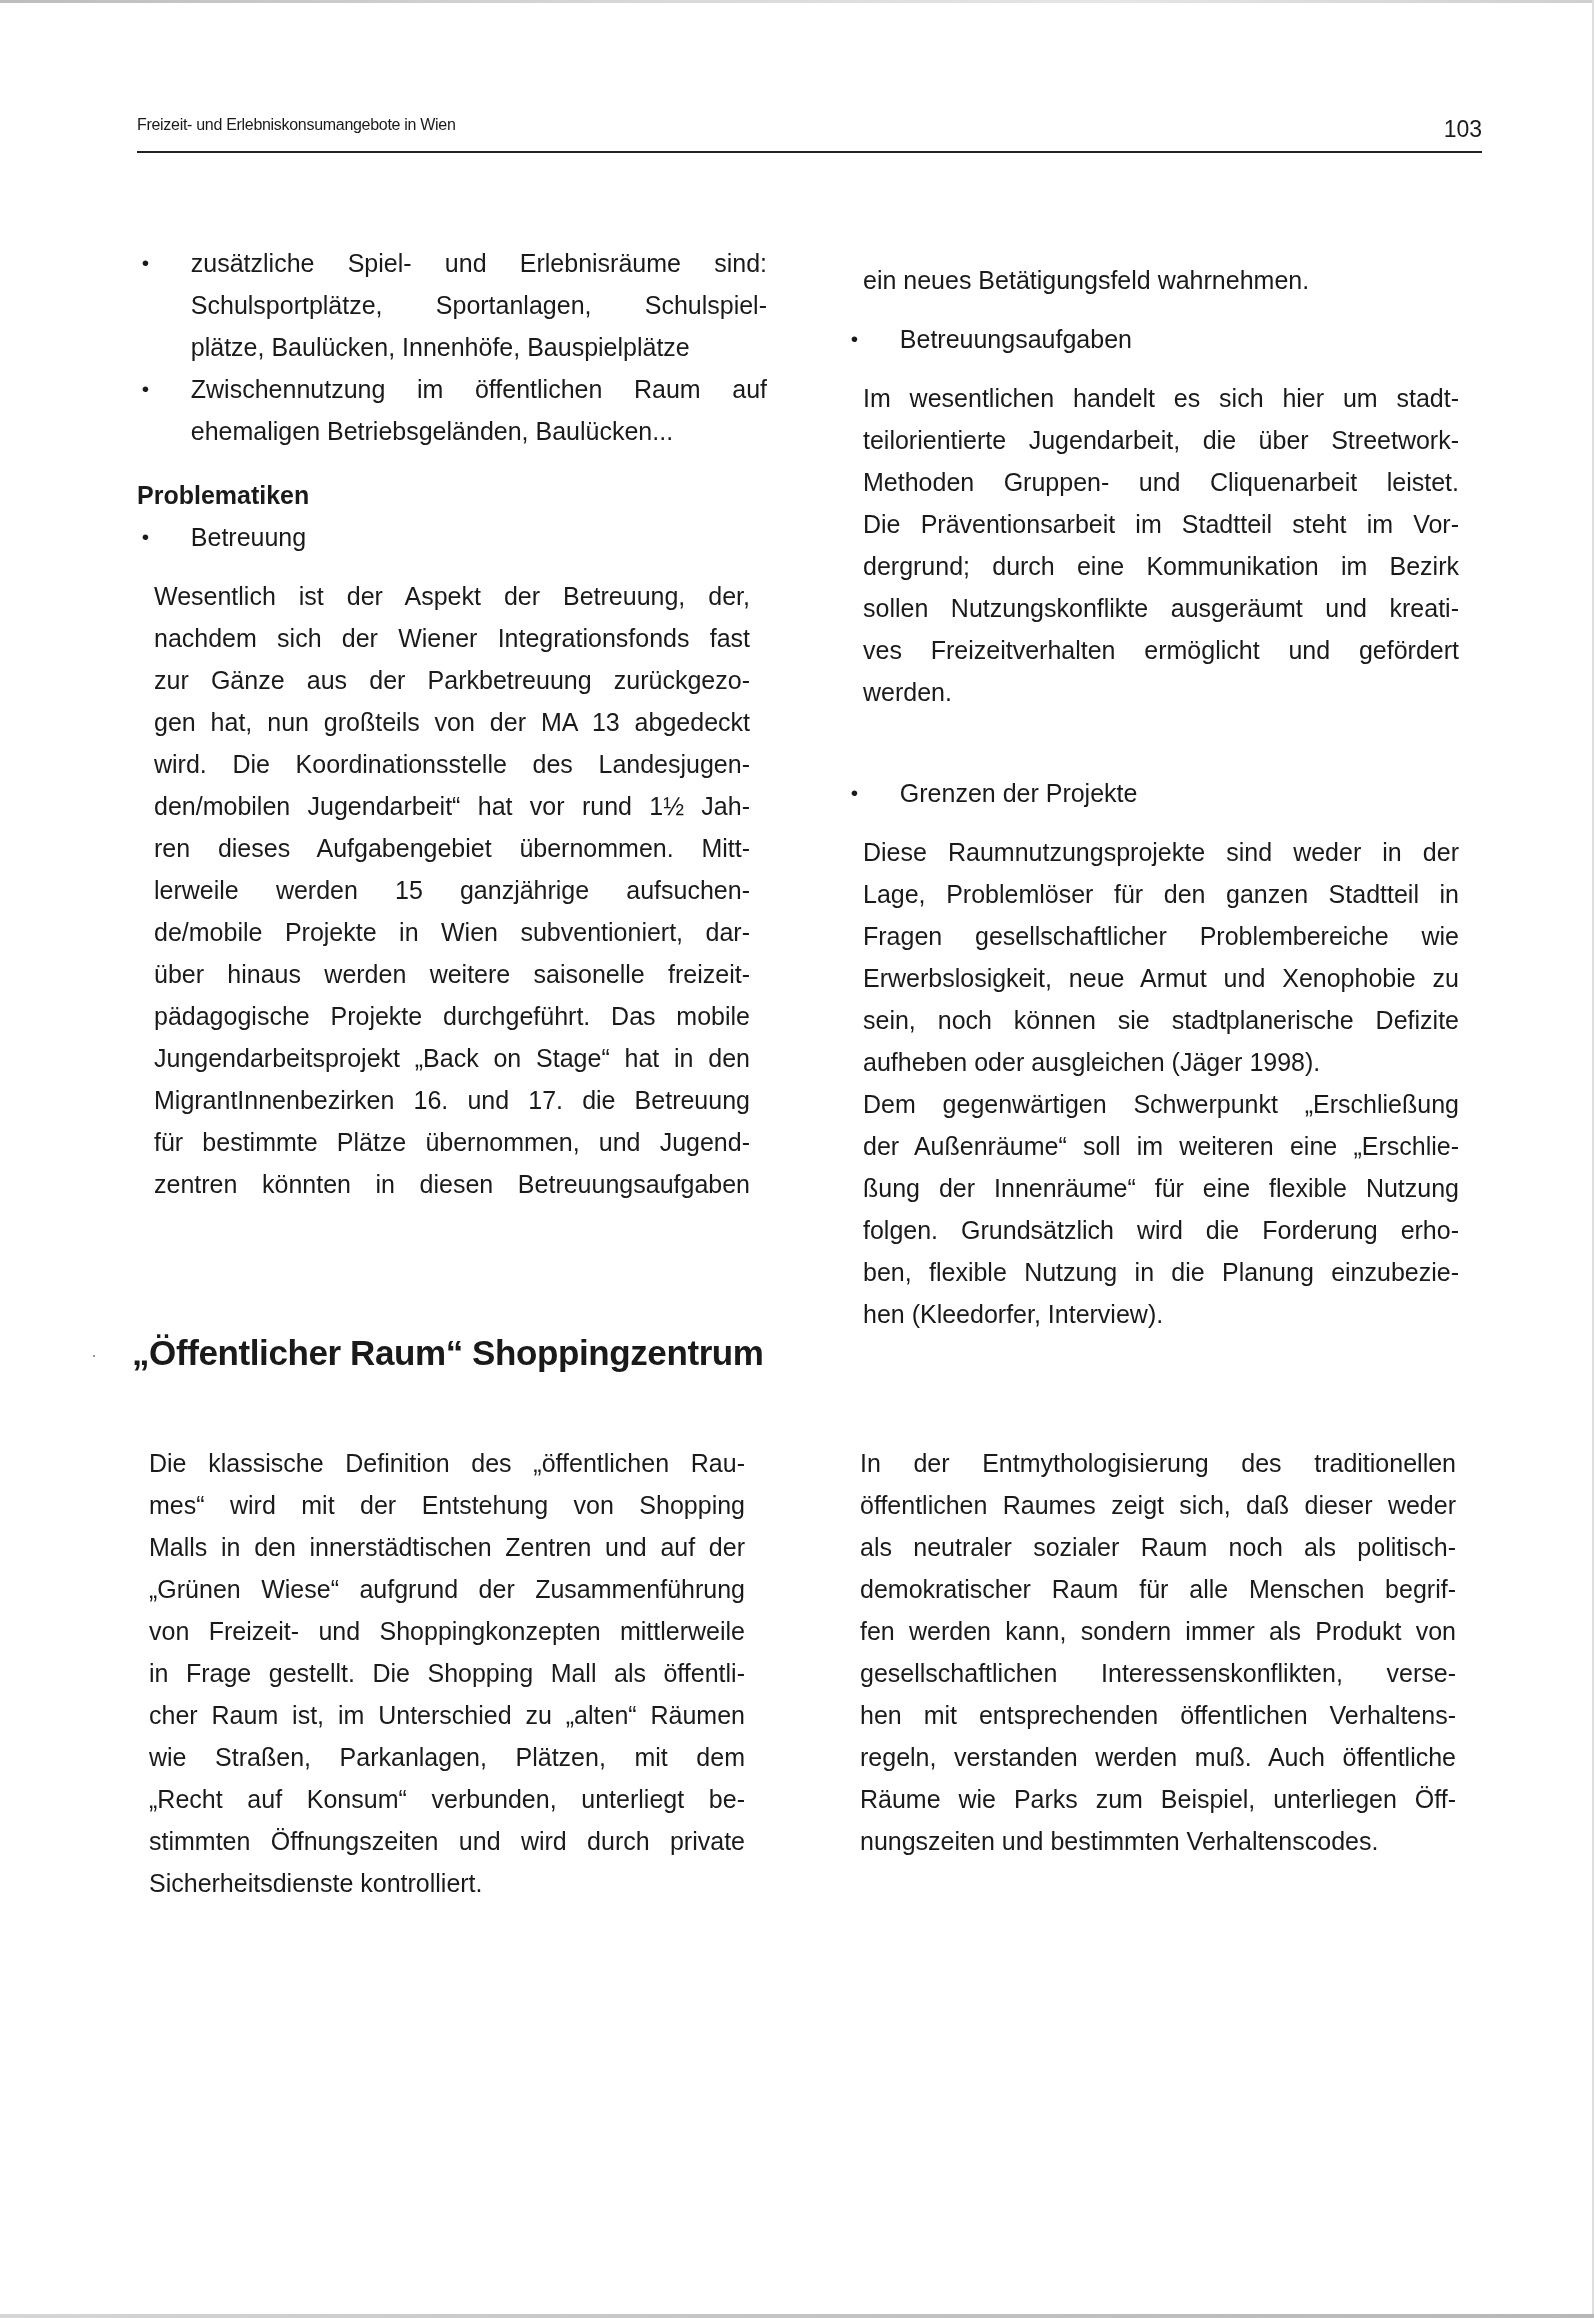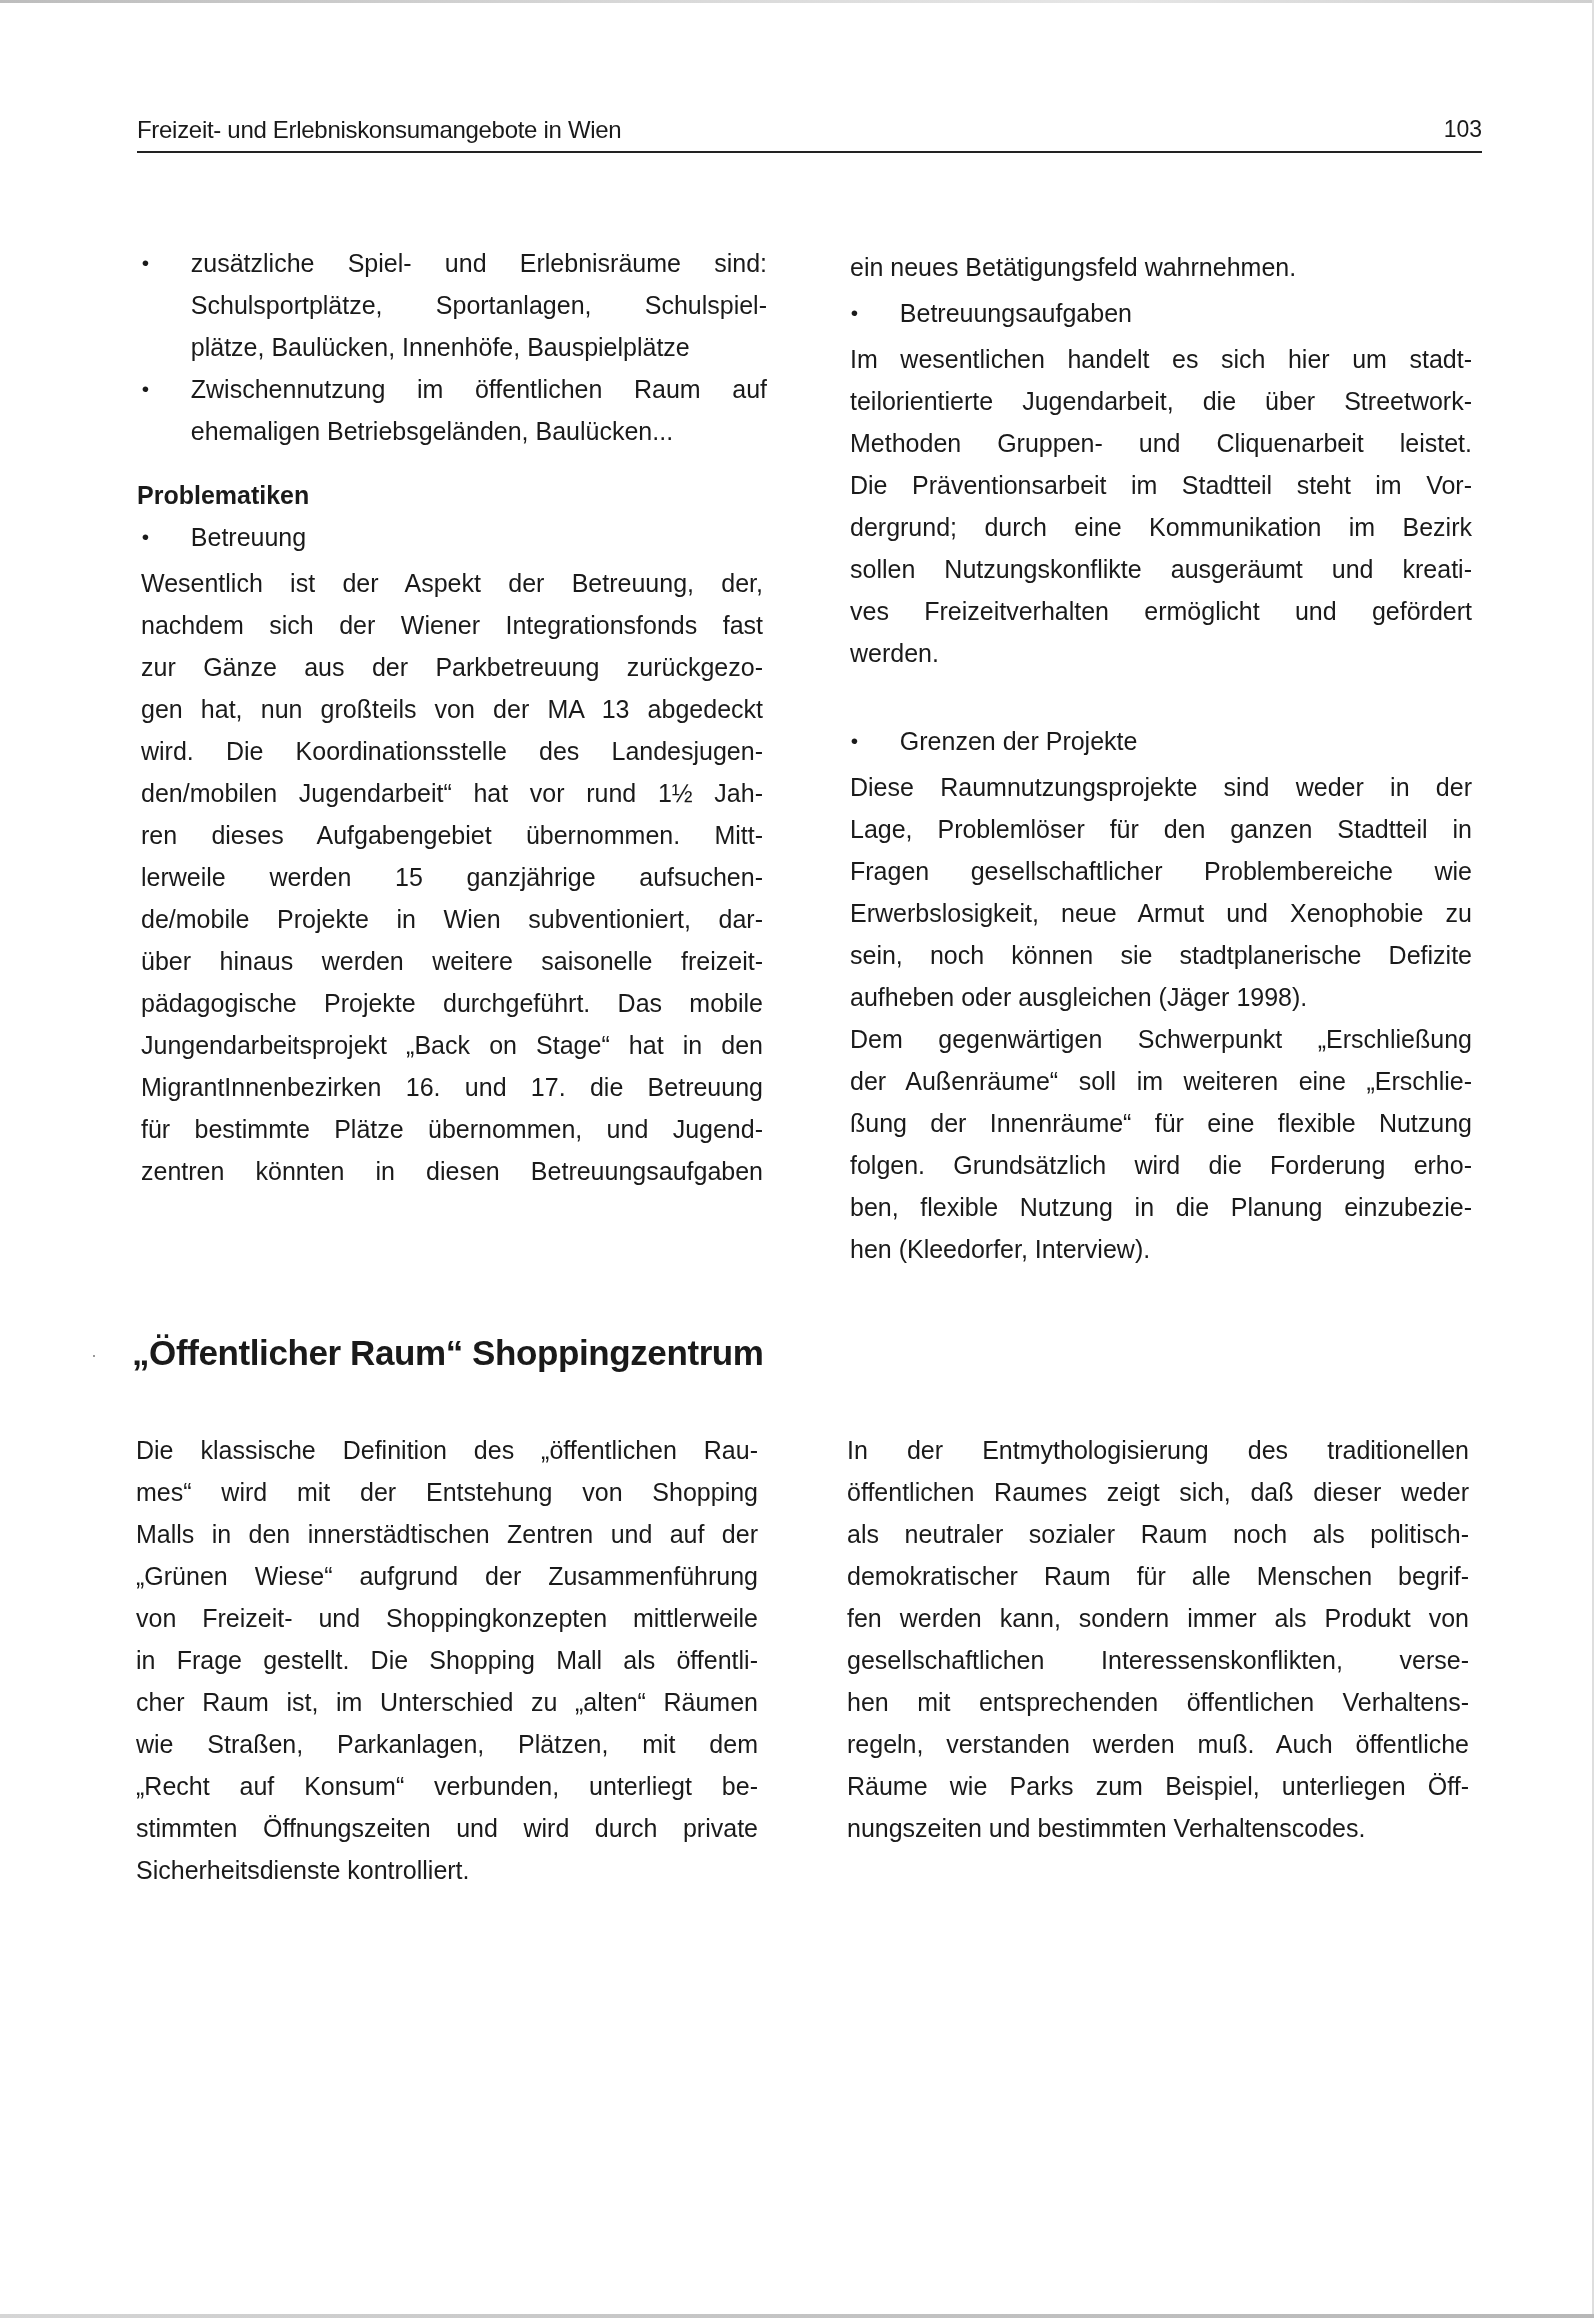--- a/index.html
+++ b/index.html
@@ -7,26 +7,26 @@
       width: 1594px; height: 2319px; position: relative; overflow: hidden;
       font-family: "Liberation Sans", sans-serif; color: #1a1a1a;
     }
     .scan-edge-top { position: absolute; left: 0; top: 0; width: 1594px; height: 3.2px;
       background: linear-gradient(to right, #bdbdbd, #d8d8d8 40%, #e6e6e6 70%, #cfcfcf); }
     .scan-edge-bottom { position: absolute; left: 0; bottom: 0; width: 1594px; height: 4.8px;
       background: linear-gradient(to right, #d6d6d6, #c4c4c4 50%, #b8b8b8); }
     .scan-edge-right { position: absolute; right: 0; top: 0; width: 1.6px; height: 2319px; background: #dedede; }
 
     .running-head { position: absolute; left: 137px; top: 116px; width: 1345px; height: 35px; }
-    .running-head .title { position: absolute; left: 0; top: 0; font-size: 24px; letter-spacing: -0.3px; }
+    .running-head .title { position: absolute; left: 0; top: 0; font-size: 16px; letter-spacing: -0.3px; }
     .running-head .page-no { position: absolute; right: 0; top: 0; font-size: 23px; }
     .head-rule { position: absolute; left: 137px; top: 151px; width: 1345px; height: 2.4px; background: #222; }
 
     .col { position: absolute; width: 630px; font-size: 25px; line-height: 42px; }
-    .col p { margin: 4px; text-align: justify; text-align-last: left; }
+    .col p { margin: 17px; text-align: justify; text-align-last: left; }
     .col .line { display: block; text-align: justify; text-align-last: justify; white-space: nowrap; }
     .col .line.last { text-align-last: left; }
 
     .bullet { display: flex; align-items: flex-start; }
     .bullet .dot { width: 49px; flex: 0 0 49px; padding-left: 4.8px; font-size: 21px; }
     .bullet .btext { flex: 1; }
 
     .subhead { font-weight: bold; font-size: 25px; margin-top: 22px; }
     .gap { height: 42px; }
 

